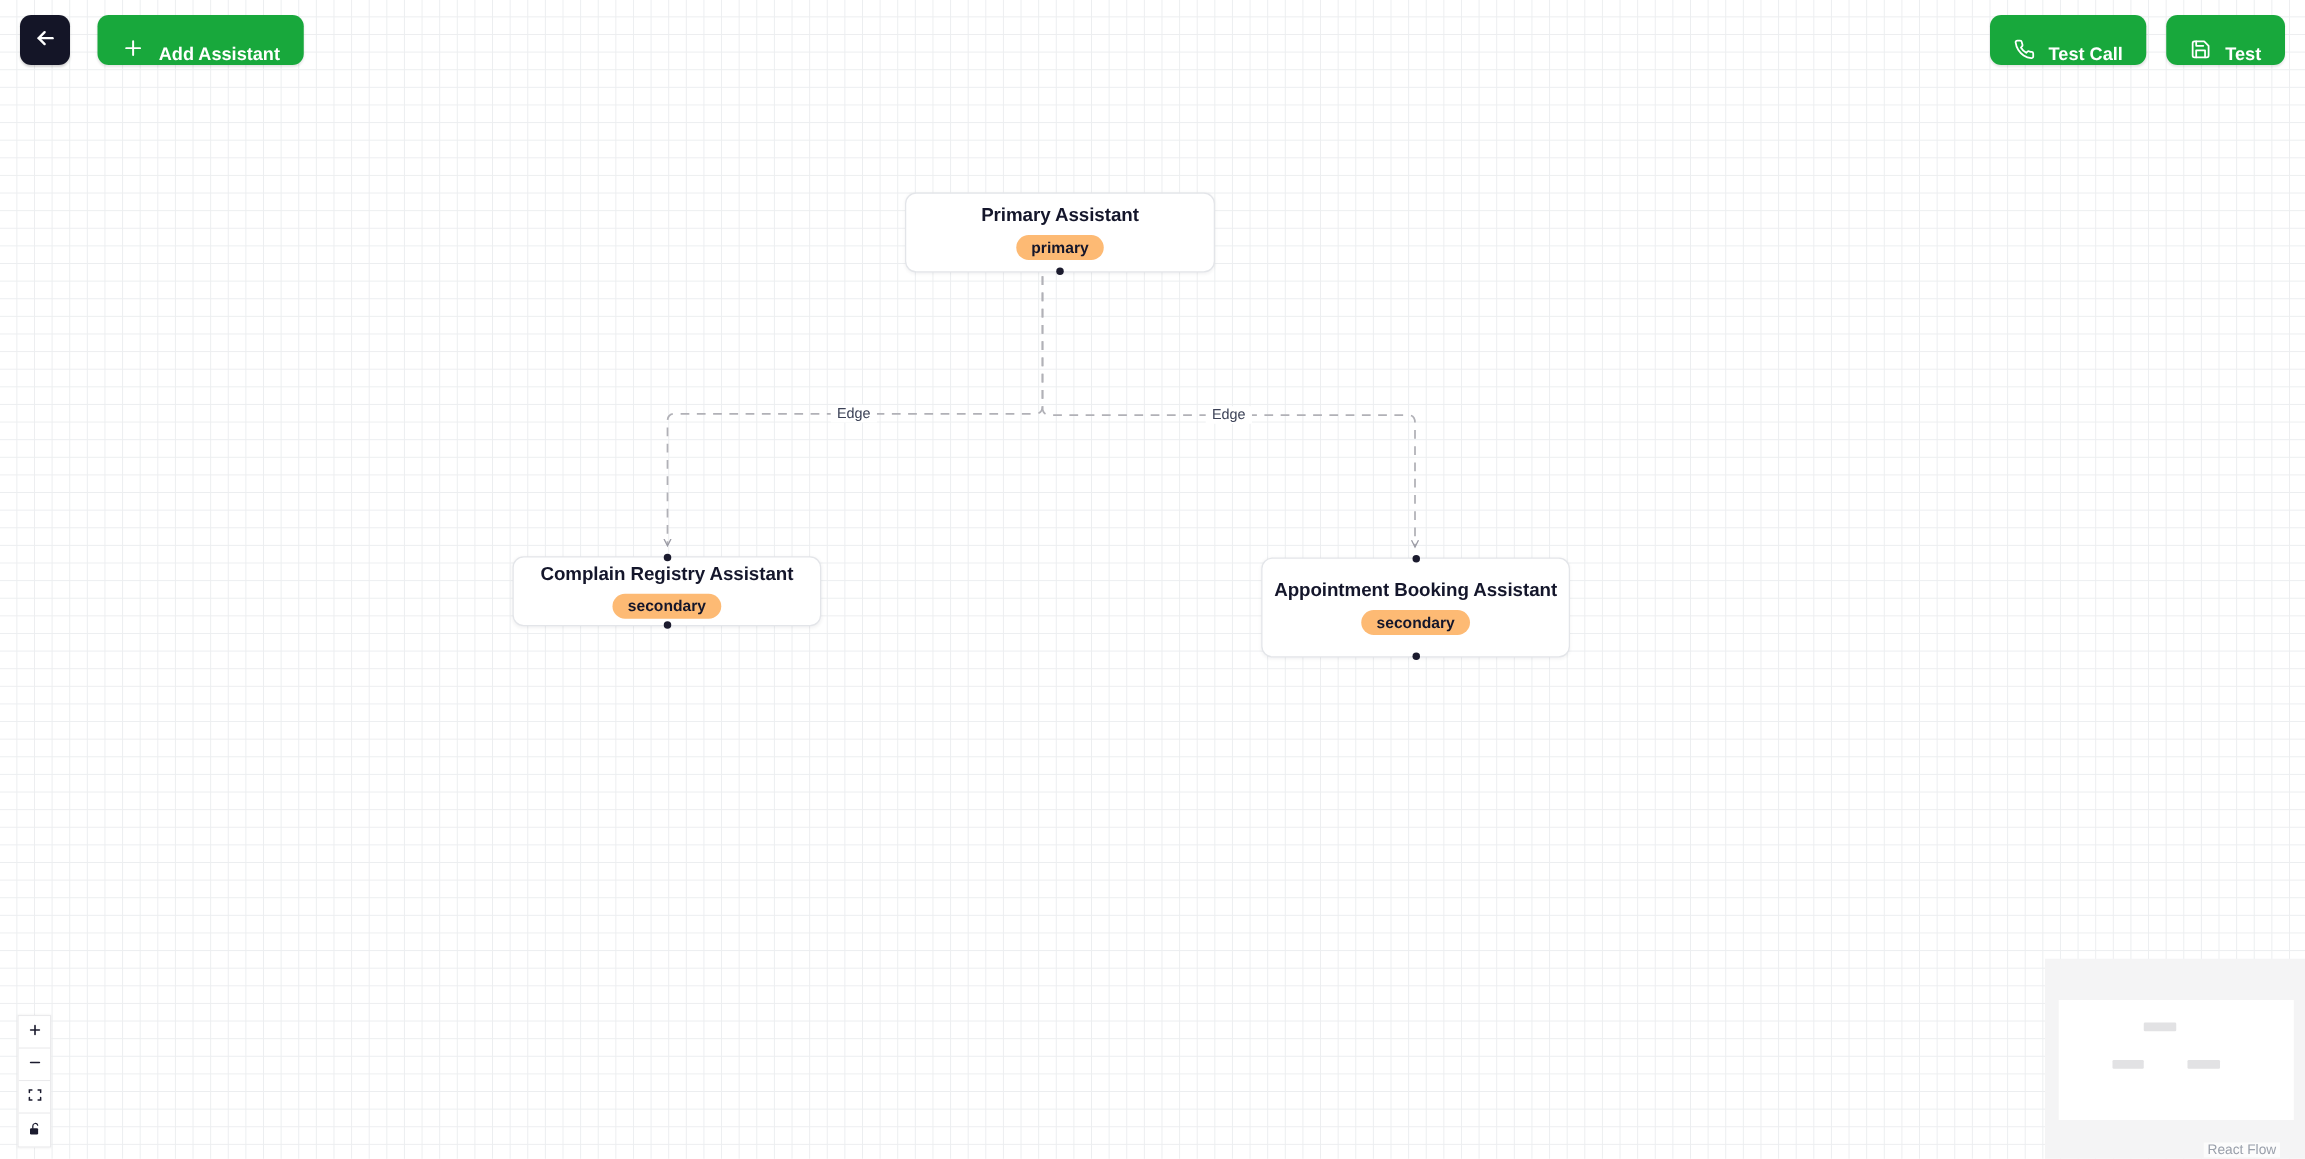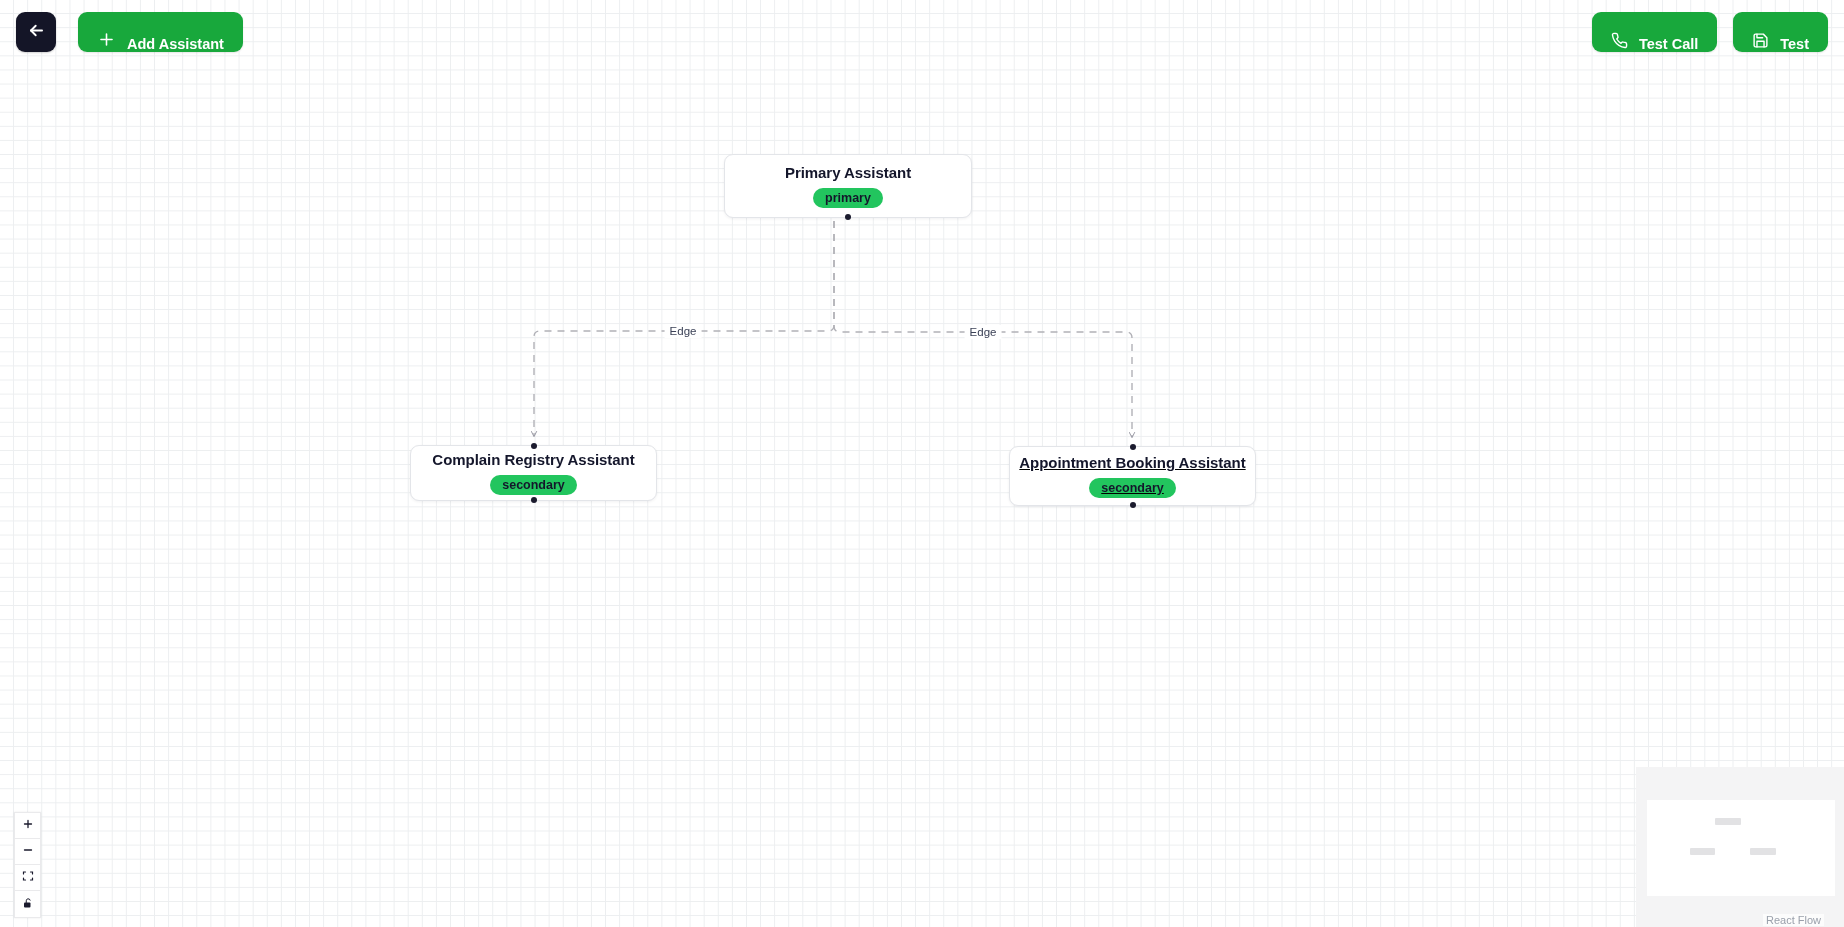--- a/index.html
+++ b/index.html
@@ -80,21 +80,21 @@
     font-size: 15px;
     font-weight: 700;
     color: #14162b;
     letter-spacing: -0.05px;
     white-space: nowrap;
   }
   .node-badge {
     font-size: 12.5px;
     font-weight: 700;
     color: #14162b;
-    background: #22c55e;
+    background: #fdba74;
     border-radius: 999px;
     padding: 3.5px 12px;
     line-height: 1;
   }
   .handle {
     position: absolute;
     width: 6px; height: 6px;
     border-radius: 50%;
     background: #1b1b2e;
     left: 50%;
@@ -198,21 +198,21 @@
     <div class="handle source"></div>
   </div>
 
   <div class="node" style="left:410px; top:445px; width:247px; height:56px;">
     <div class="handle target"></div>
     <div class="node-title">Complain Registry Assistant</div>
     <div class="node-badge">secondary</div>
     <div class="handle source"></div>
   </div>
 
-  <div class="node" style="left:1009px; top:446px; width:247px; height:60px;text-decoration:underline;">
+  <div class="node" style="left:1009px; top:446px; width:247px; height:80px;">
     <div class="handle target"></div>
     <div class="node-title">Appointment Booking Assistant</div>
     <div class="node-badge">secondary</div>
     <div class="handle source"></div>
   </div>
 </div>
 
 <div id="toolbar-left">
   <button class="back-btn">
     <span>

